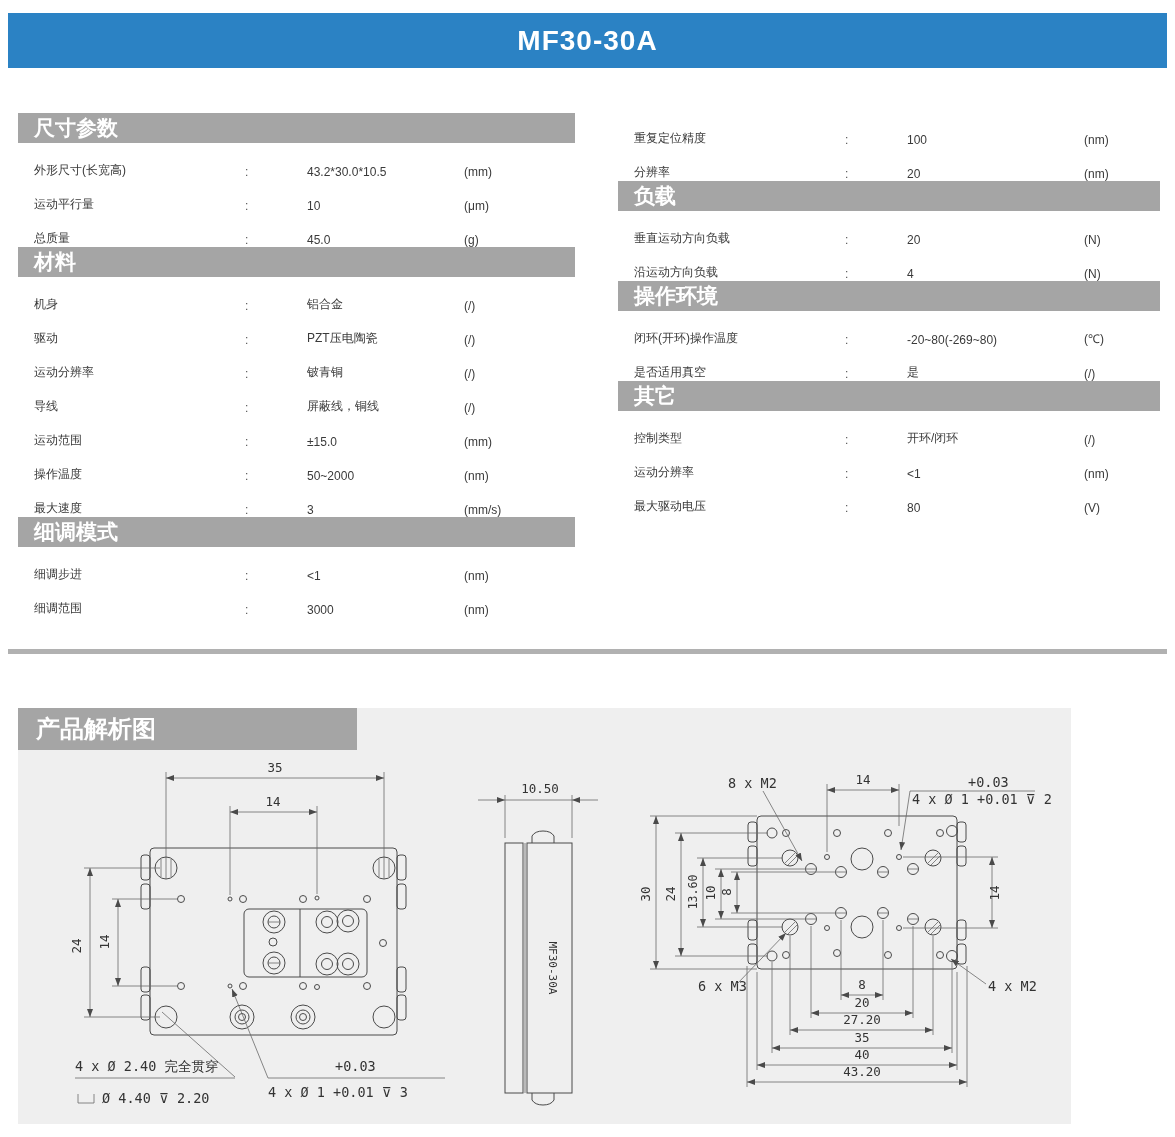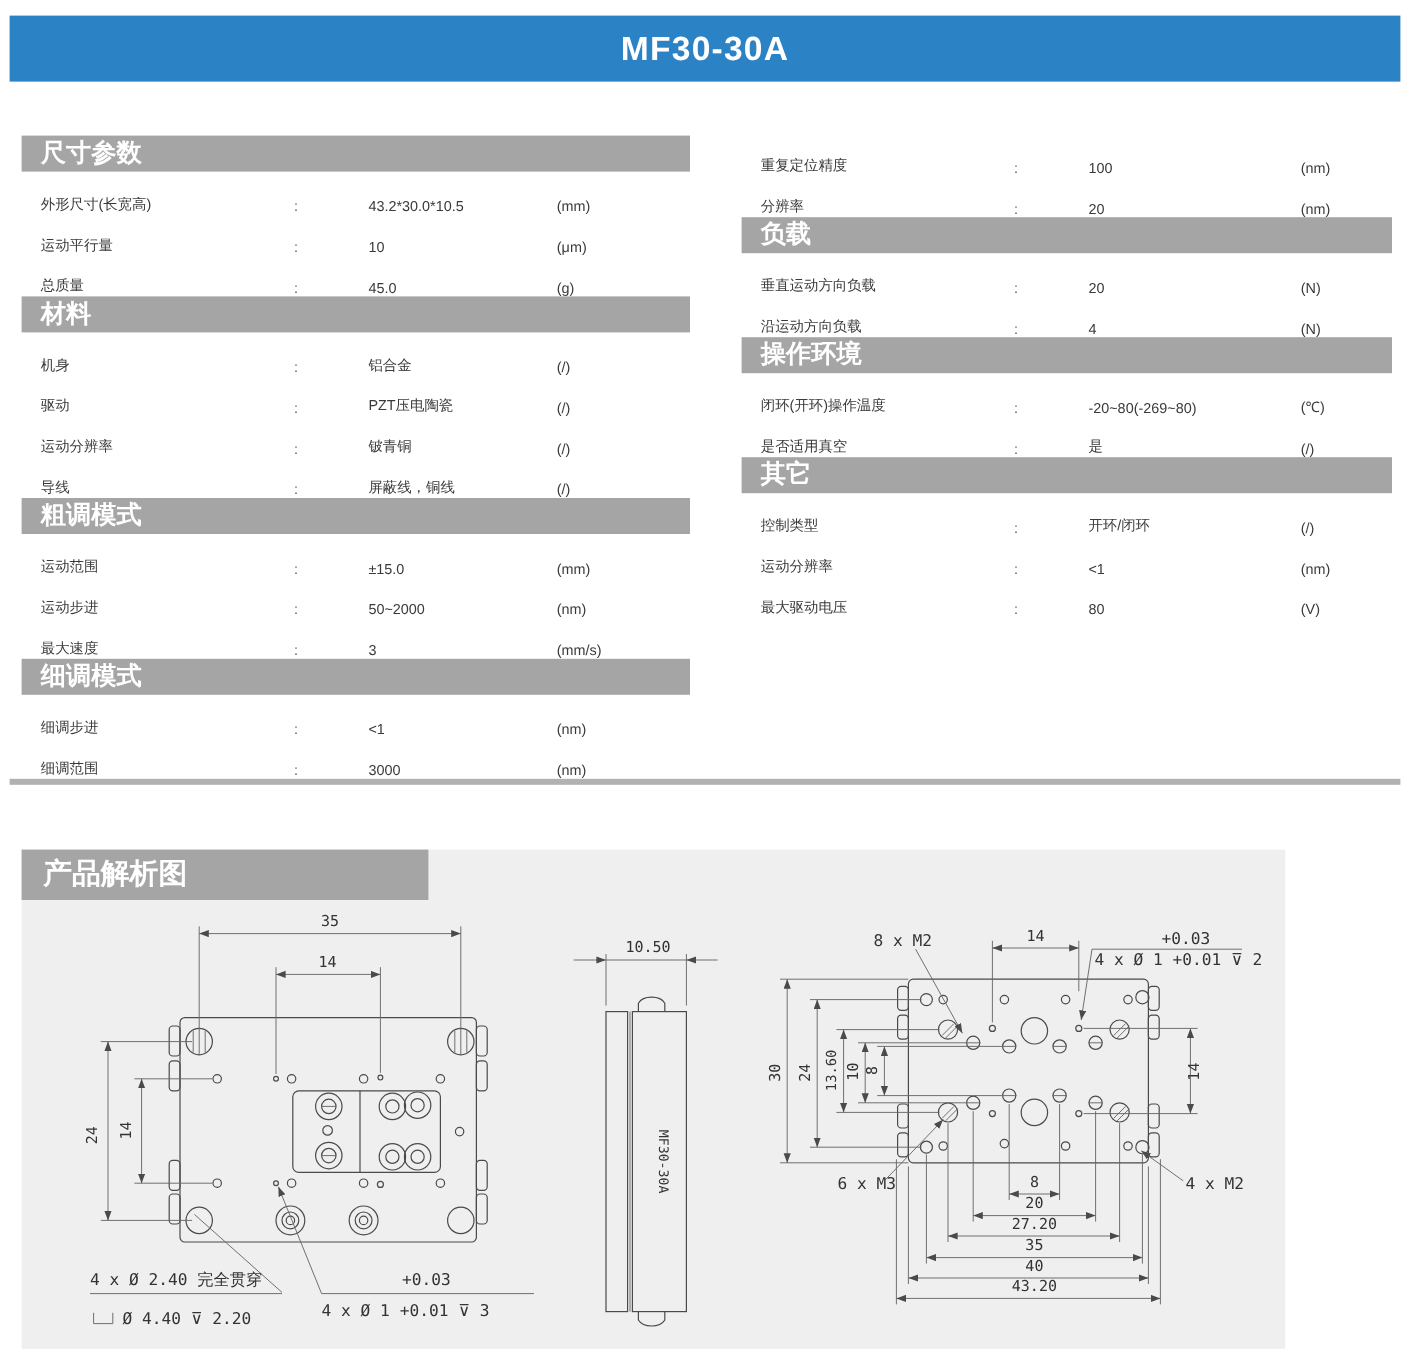--- a/index.html
+++ b/index.html
@@ -95,29 +95,28 @@
         <span class="cln">:</span>
         <span class="val">铍青铜</span>
         <span class="unit">(/)</span>
       </div>
       <div class="spec-row">
         <span class="lbl">导线</span>
         <span class="cln">:</span>
         <span class="val">屏蔽线，铜线</span>
         <span class="unit">(/)</span>
       </div>
-      <div class="sec-bar">粗调模式</div>
       <div class="spec-row">
         <span class="lbl">运动范围</span>
         <span class="cln">:</span>
         <span class="val">±15.0</span>
         <span class="unit">(mm)</span>
       </div>
       <div class="spec-row">
-        <span class="lbl">运动步进</span>
+        <span class="lbl">操作温度</span>
         <span class="cln">:</span>
         <span class="val">50~2000</span>
         <span class="unit">(nm)</span>
       </div>
       <div class="spec-row">
         <span class="lbl">最大速度</span>
         <span class="cln">:</span>
         <span class="val">3</span>
         <span class="unit">(mm/s)</span>
       </div>

